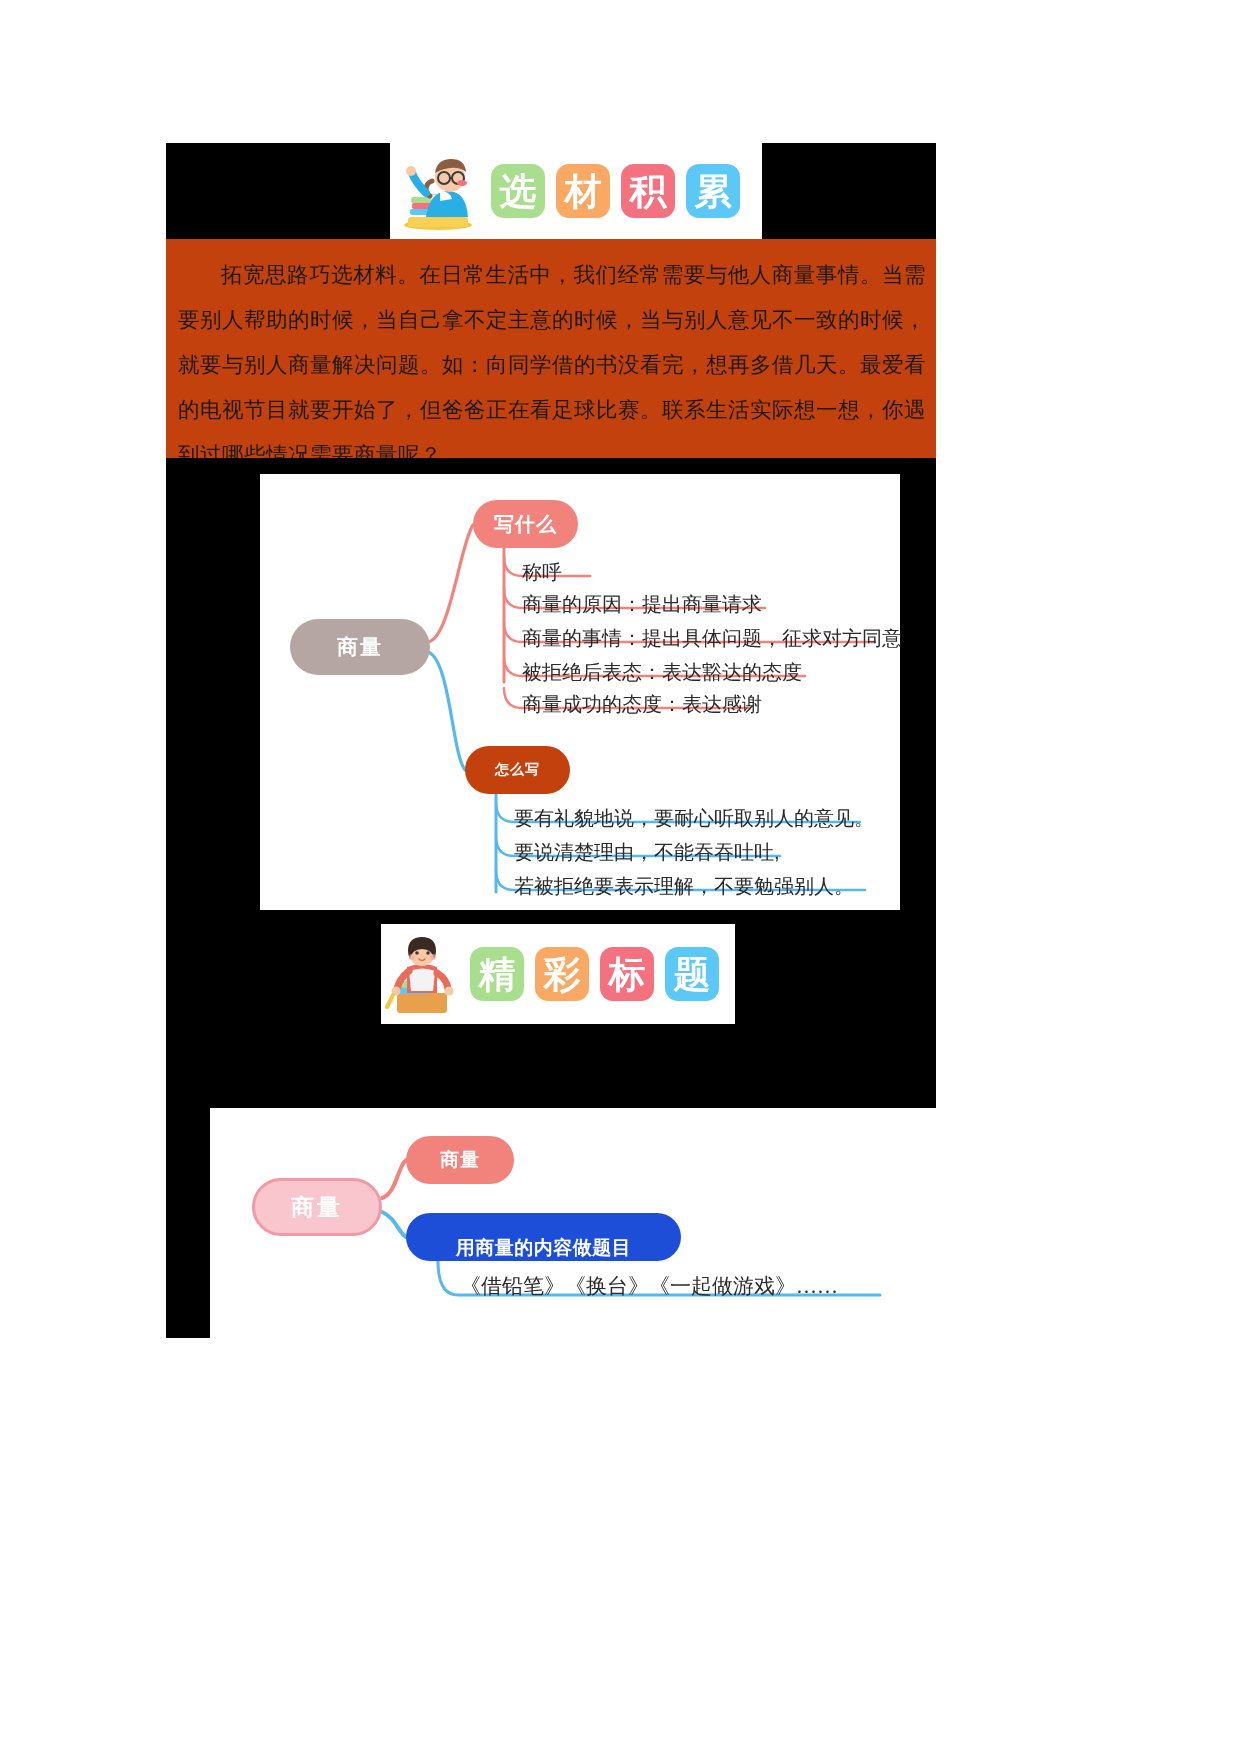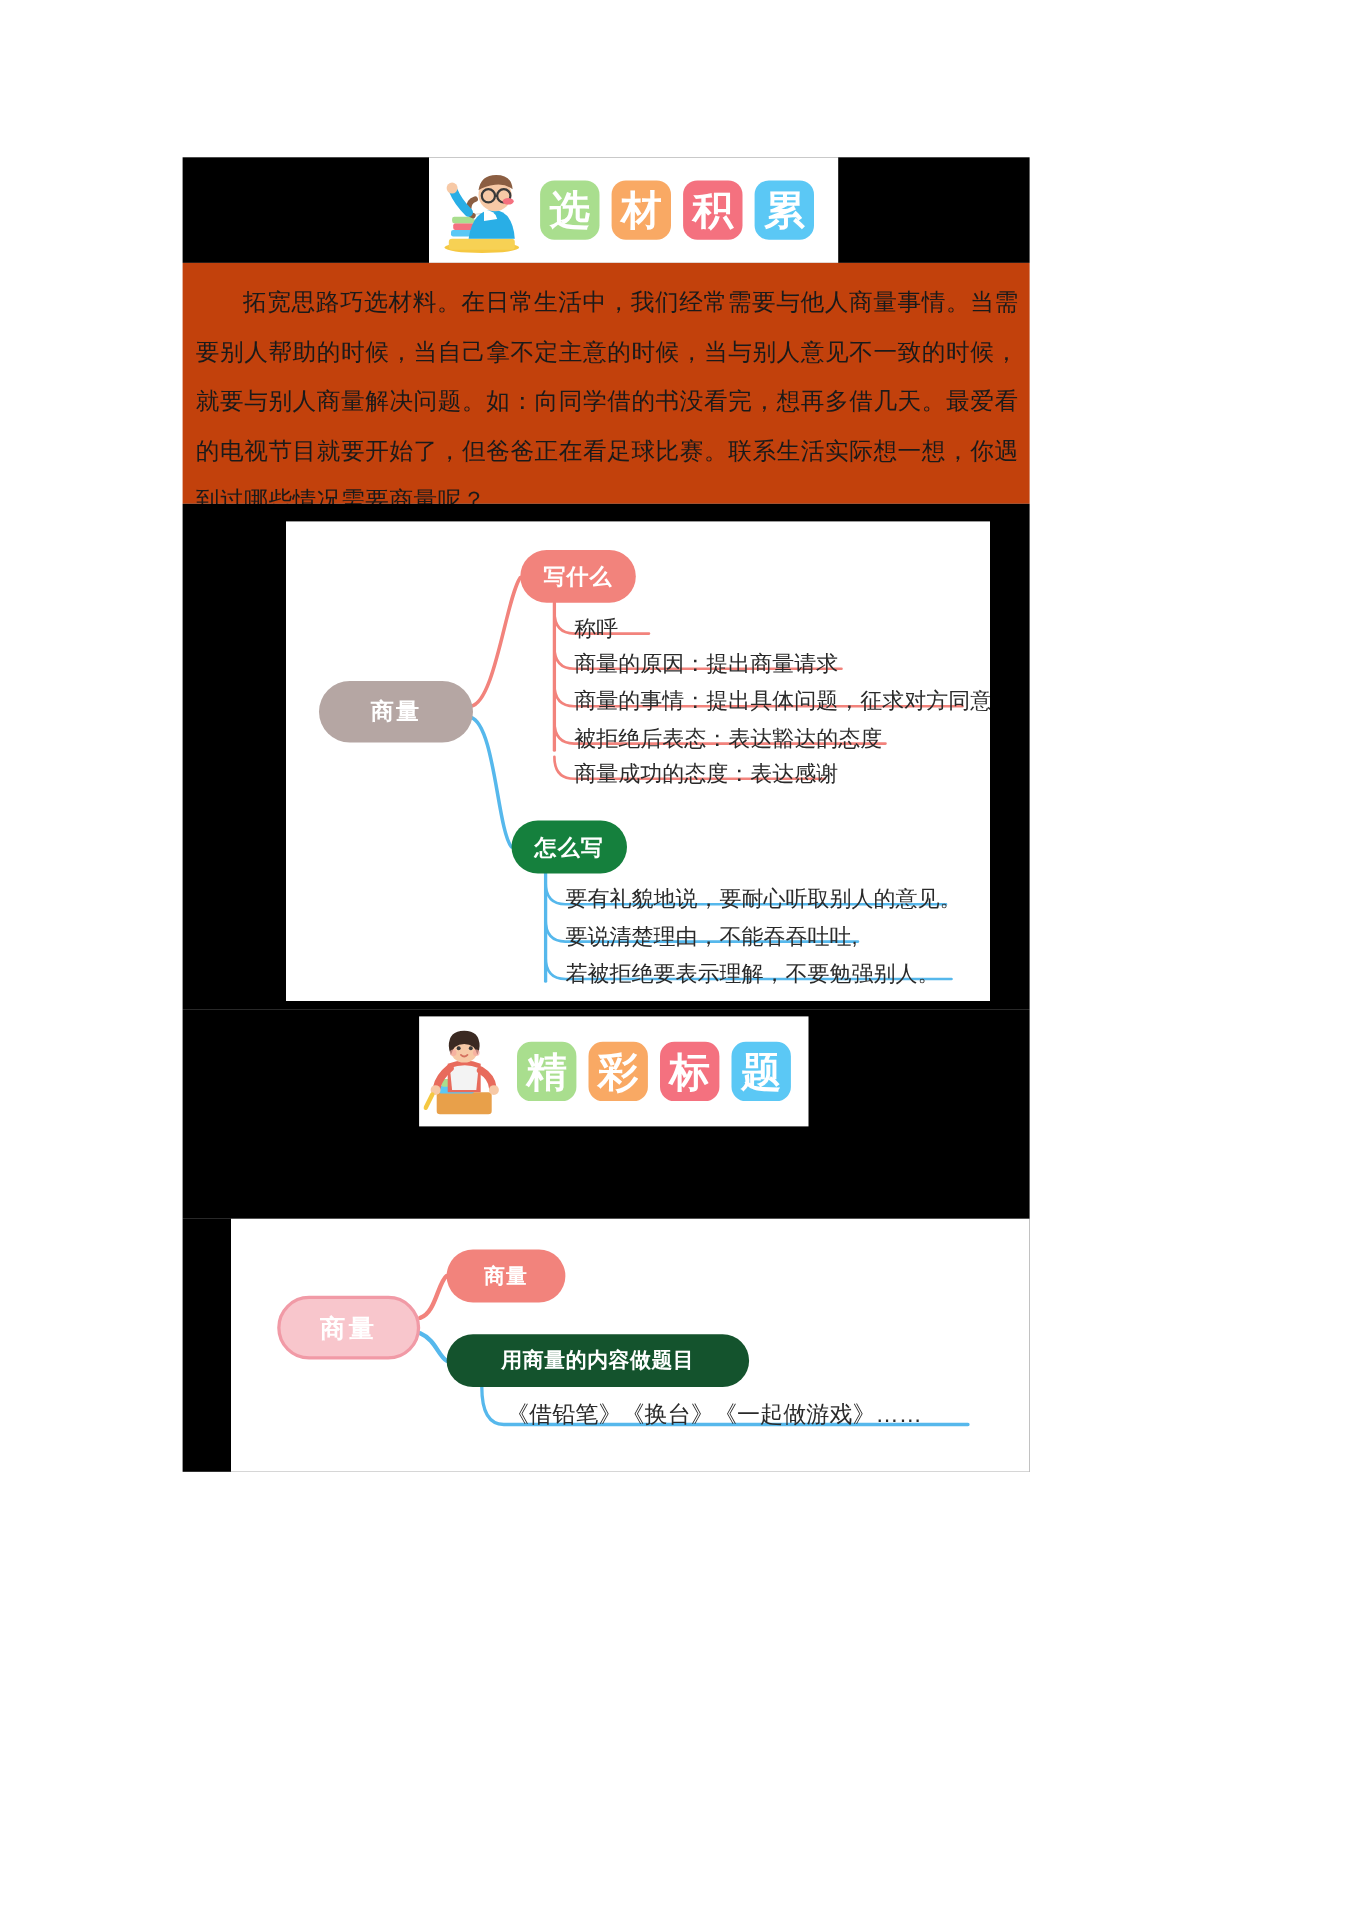--- a/index.html
+++ b/index.html
@@ -122,22 +122,22 @@
   .node-write {
     left: 213px; top: 26px;
     width: 105px; height: 48px;
     background: #F2837C;
     font-size: 20px;
     letter-spacing: 1px;
   }
   .node-how {
     left: 205px; top: 272px;
     width: 105px; height: 48px;
-    background: #15803d;
-    font-size: 20px;
+    background: #c2410c;
+    font-size: 14px;
     letter-spacing: 1px;
   }
 
   .leaf {
     position: absolute;
     font-family: "Liberation Sans", "DejaVu Sans", sans-serif;
     font-size: 20px;
     color: #2a2a2a;
     white-space: nowrap;
     line-height: 1;
@@ -194,27 +194,28 @@
   .node-sl {
     left: 196px; top: 28px;
     width: 108px; height: 48px;
     background: #F2837C;
     font-size: 19px;
     letter-spacing: 1px;
   }
   .node-topic {
     left: 196px; top: 105px;
     width: 275px; height: 48px;
-    background: #14532d;
+    background: #1d4ed8;
     font-size: 19px;
     letter-spacing: 0.5px;
+    align-items: flex-end;
   }
   .leaf2 {
     position: absolute;
-    font-family: Liberation Sans, sans-serif;
+    font-family: Liberation Serif, serif;
     font-size: 21px;
     color: #2a2a2a;
     white-space: nowrap;
     line-height: 1;
   }
 </style>
 </head>
 <body>
 
 <div class="page">

